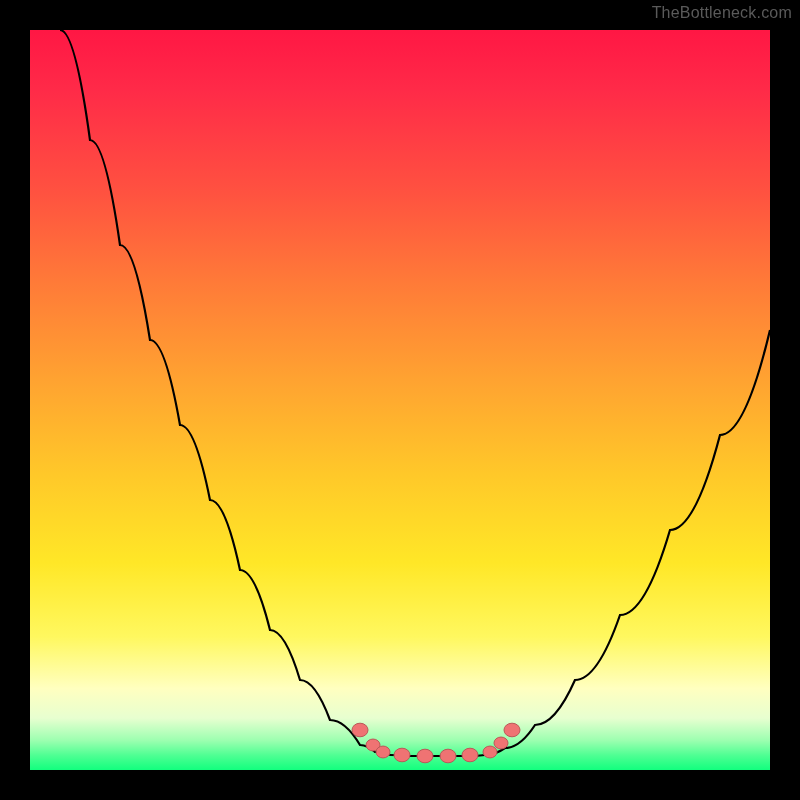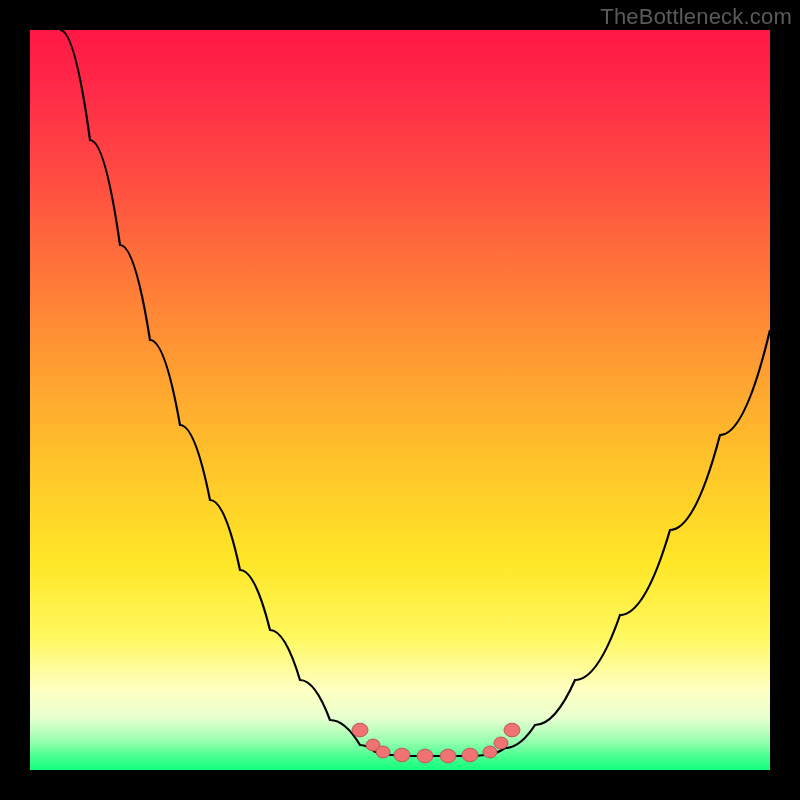--- a/index.html
+++ b/index.html
@@ -30,21 +30,21 @@
       #e7ffd0 93%,
       #9cffb0 96%,
       #4fff93 98%,
       #12ff7e 100%
     );
   }
   .watermark {
     position: absolute;
     top: 4px;
     right: 8px;
-    font-size: 22px;
+    font-size: 16px;
     font-weight: 500;
     color: #5a5a5a;
     letter-spacing: 0.2px;
     user-select: none;
   }
   svg.curve {
     position: absolute;
     left: 30px;
     top: 30px;
     width: 740px;

